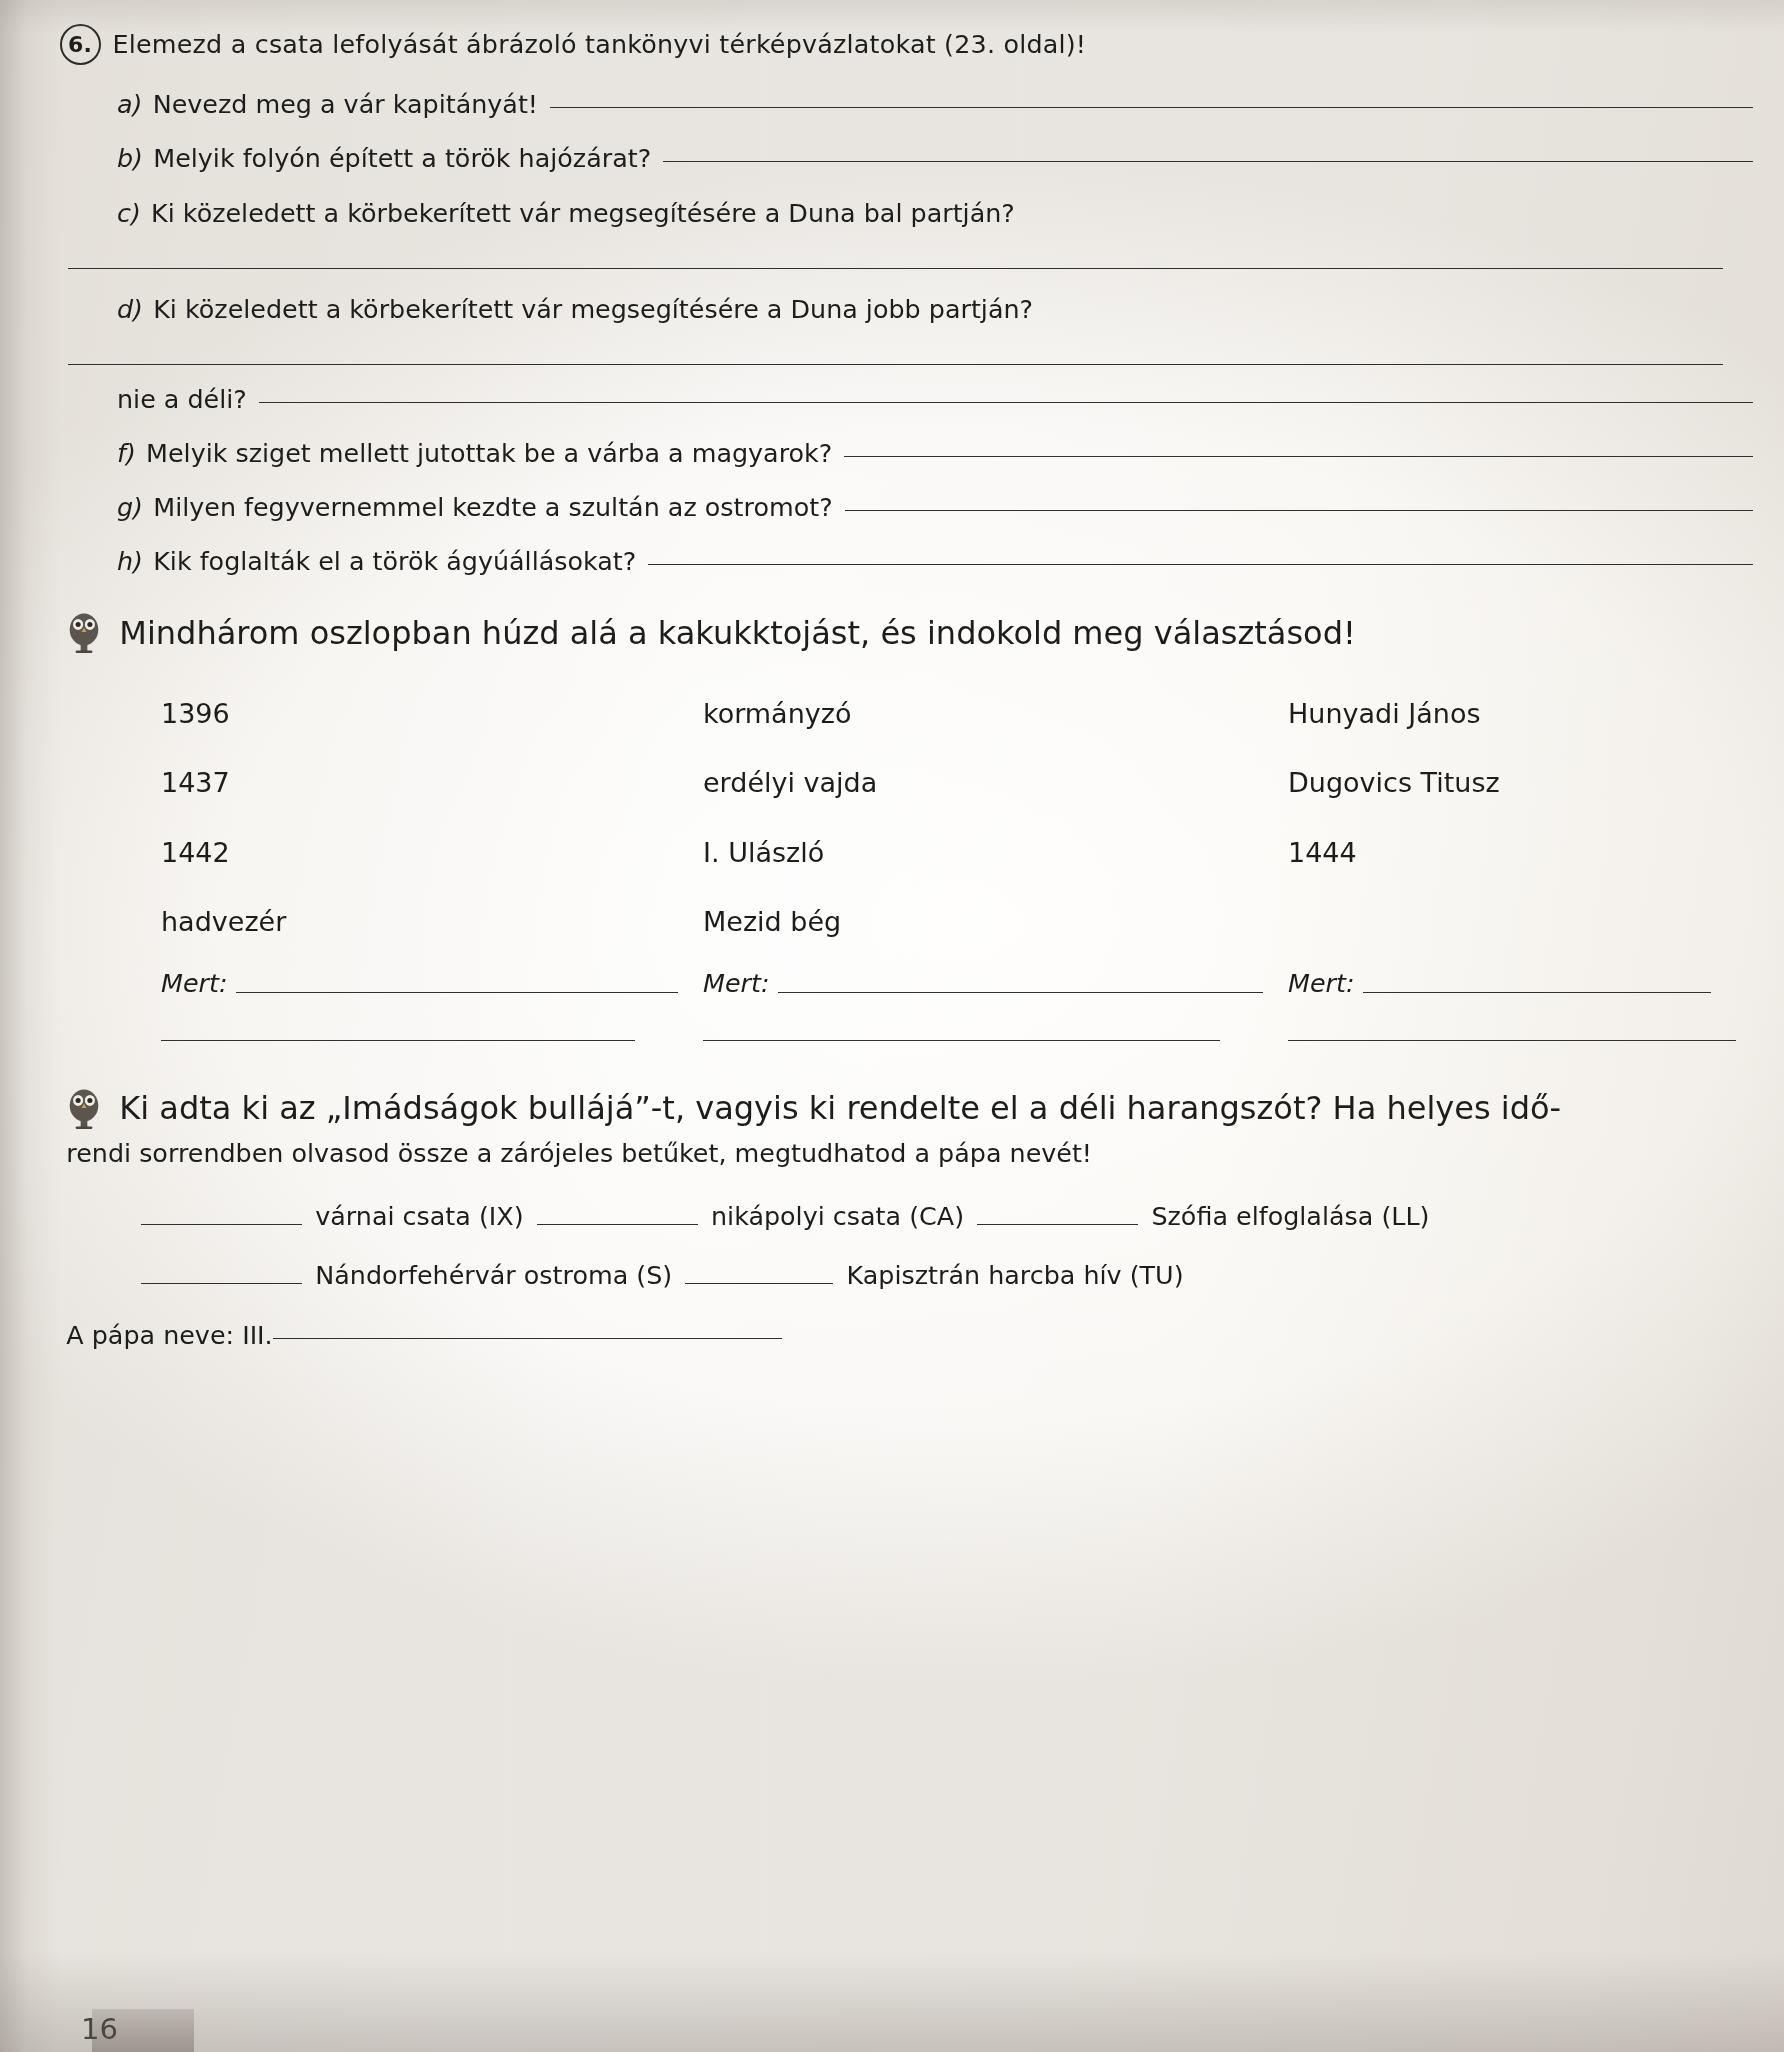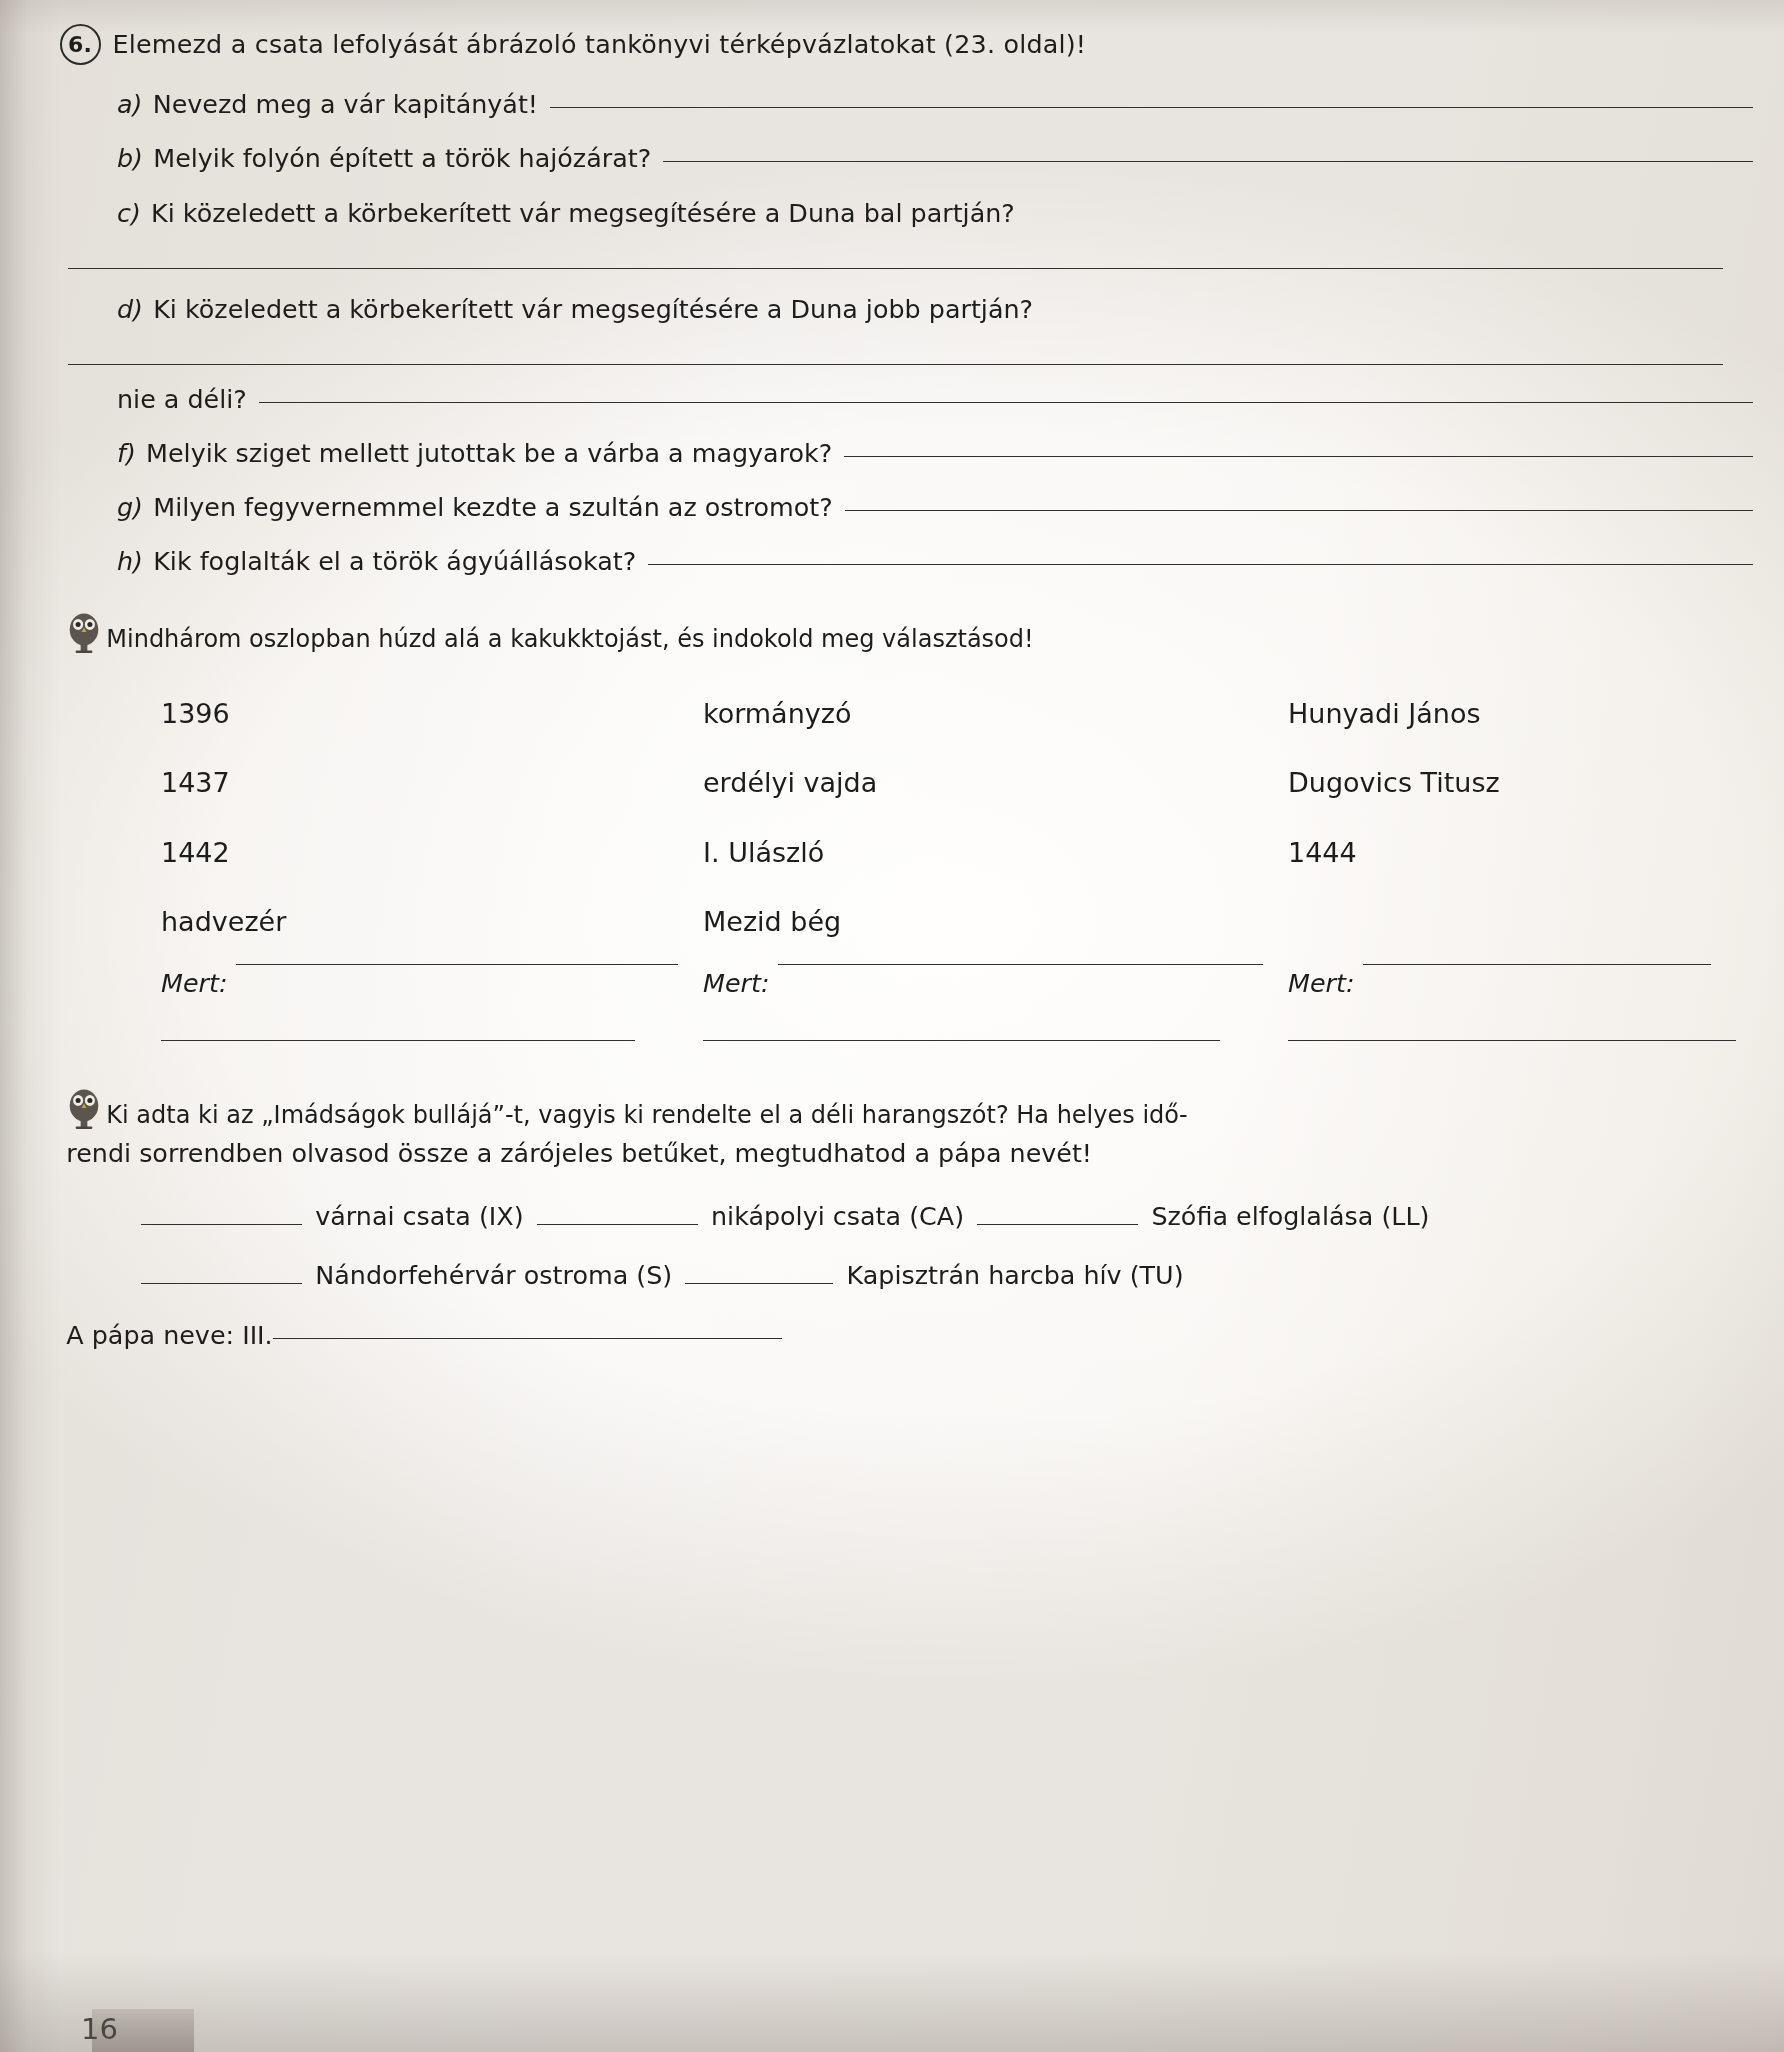--- a/index.html
+++ b/index.html
@@ -107,25 +107,25 @@
     margin-top: 25.4px;
     padding-left: 66px;
     padding-right: 10.2px;
     line-height: 1.55;
   }
   .q-wrap .lab { font-style: italic; }
 
   
   .owl-task {
     display: flex;
-    align-items: flex-end;
-    gap: 4px;
+    align-items: center;
+    gap: 17px;
     margin-top: 34px;
     padding-left: 15.3px;
-    font-size: 24px;
+    font-size: 32px;
   }
   .owl {
     flex: 0 0 auto;
     width: 36px; height: 42px;
     position: relative;
     margin-top: 1.7px;
   }
   .owl svg { display: block; }
   .owl-text { padding-top: 3.4px; }
 
@@ -146,21 +146,21 @@
     display: grid;
     grid-template-columns: 542px 585px 1fr;
     padding-left: 110px;
     padding-right: 17px;
     margin-top: 15.3px;
     font-size: 25.4px;
     align-items: baseline;
   }
   .mert-cell {
     display: flex;
-    align-items: flex-start;
+    align-items: flex-end;
     padding-right: 25.4px;
   }
   .mert-cell .mert-lab { font-style: italic; margin-right: 8.5px; white-space: nowrap; }
   .mert-cell .mert-rule {
     flex: 1 1 auto;
     border-bottom: 1.7px solid #30302e;
     height: 0.8px;
     position: relative;
     top: -5.1px;
   }

